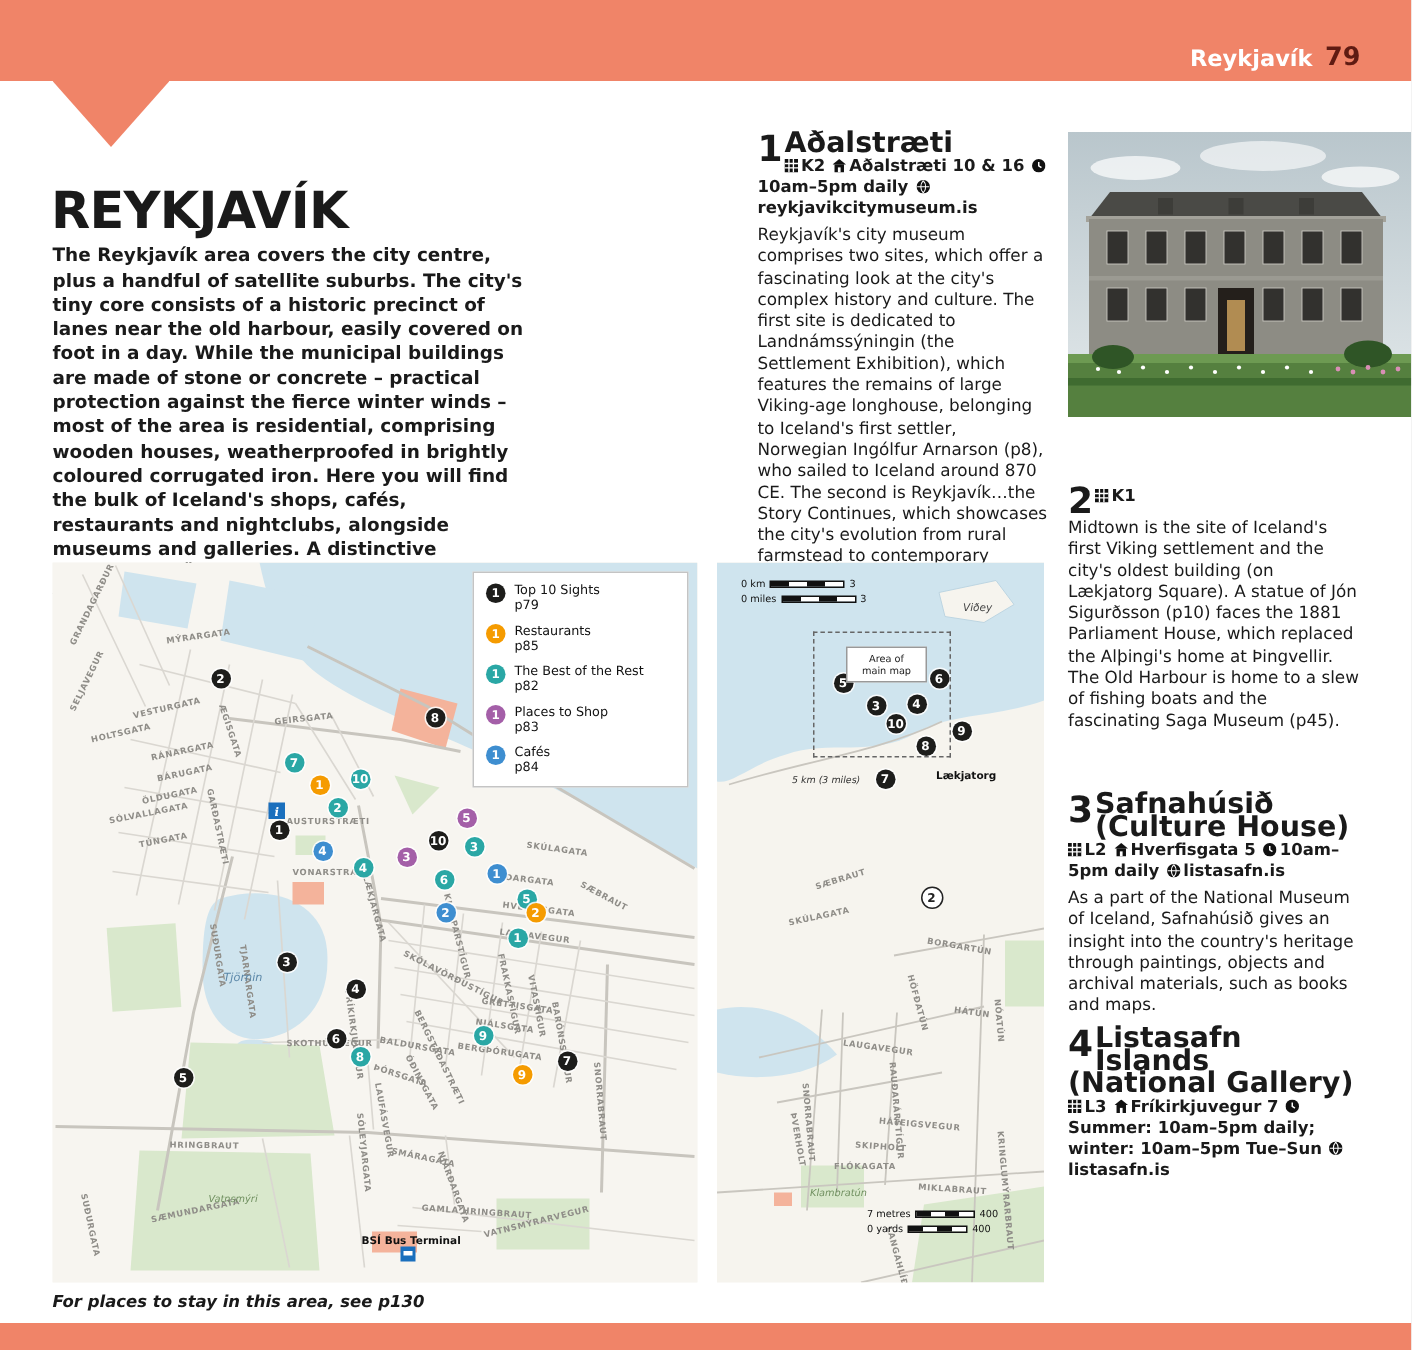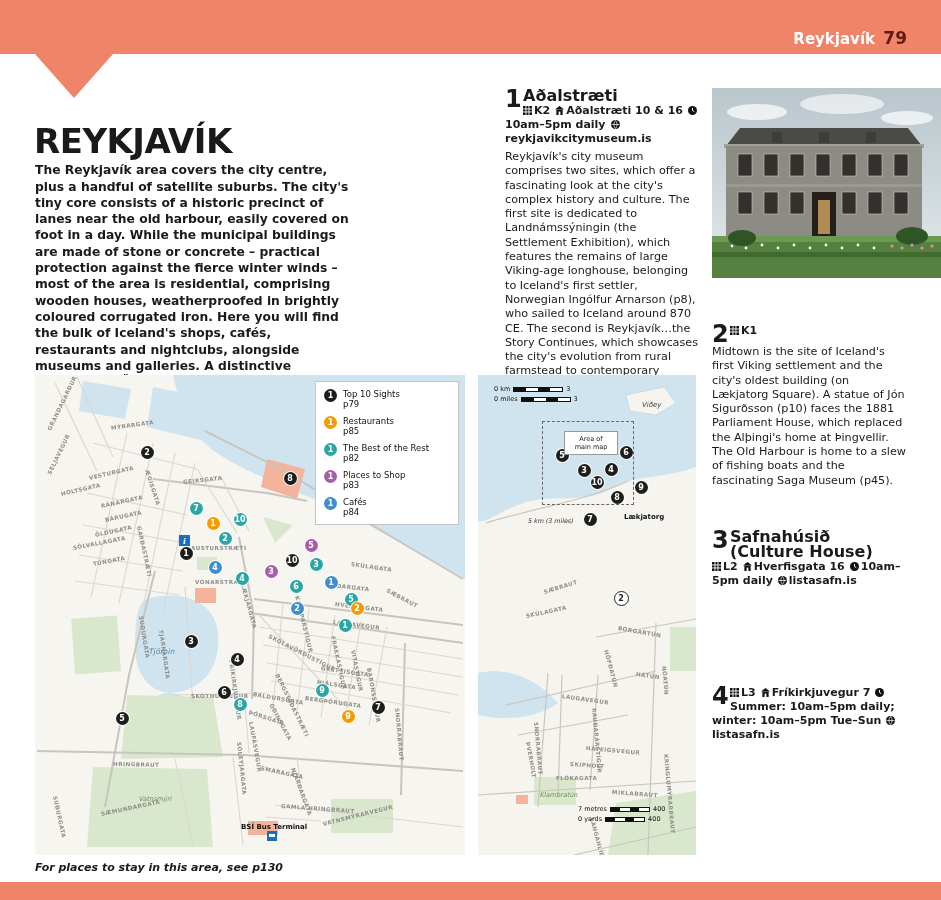--- a/index.html
+++ b/index.html
@@ -15,21 +15,21 @@
   .ftr{position:absolute;bottom:0;left:0;right:0;height:18px;background:#f08468;}
   .stay-note{position:absolute;left:35px;top:861px;font-size:11px;font-weight:bold;font-style:italic;}
 
   
   .big-title{position:absolute;left:34px;top:98px;font-size:34px;font-weight:bold;letter-spacing:-0.5px;}
   .intro{position:absolute;left:35px;top:150px;width:318px;font-size:12.3px;font-weight:bold;line-height:16.3px;}
 
   
   .entry{position:absolute;width:196px;}
   .entry .num{float:left;width:15px;font-size:24px;font-weight:bold;line-height:22px;margin-right:3px;}
-  .etitle{margin:0;font-size:16px;font-weight:bold;line-height:15px;white-space:pre-line;}
+  .etitle{margin:0;font-size:19px;font-weight:bold;line-height:15px;white-space:pre-line;}
   .einfo{font-size:11px;font-weight:bold;line-height:14px;margin-top:1px;}
   .einfo .seg{margin-right:5px;}
   .einfo svg{vertical-align:-1px;margin-right:2px;}
   .ebody{clear:left;margin:4px 0 0;font-size:11.2px;line-height:14.3px;}
   #entry-0{left:505px;top:88px;width:194px;}
   #entry-1{left:712px;top:323px;}
   #entry-2{left:712px;top:529px;}
   #entry-3{left:712px;top:685px;}
 
   
@@ -193,30 +193,33 @@
     <div class="num">3</div>
     <h3 class="etitle">Safnahúsið
 (Culture House)</h3>
     <div class="einfo"><span class="seg"><svg width="9" height="9" viewBox="0 0 10 10">
             <rect width="10" height="10" fill="#111"></rect>
             <path d="M3.3 0V10 M6.6 0V10 M0 3.3H10 M0 6.6H10" stroke="#fff" stroke-width="1"></path>
           </svg><b>L2</b></span><span class="seg"><svg width="9" height="9" viewBox="0 0 10 10">
             <path d="M5 0L10 4H0Z" fill="#111"></path>
             <rect x="1.5" y="4" width="7" height="6" fill="#111"></rect>
             <rect x="4" y="6.2" width="2" height="3.8" fill="#fff"></rect>
-          </svg><b>Hverfisgata 16</b></span><span class="seg"><svg width="9" height="9" viewBox="0 0 10 10">
+          </svg><b>Hverfisgata 5</b></span><span class="seg"><svg width="9" height="9" viewBox="0 0 10 10">
             <circle cx="5" cy="5" r="5" fill="#111"></circle>
             <path d="M5 2.2V5L7 6.4" stroke="#fff" stroke-width="1.1" fill="none"></path>
           </svg><b>10am–5pm daily</b></span><span class="seg"><svg width="9" height="9" viewBox="0 0 10 10">
             <circle cx="5" cy="5" r="5" fill="#111"></circle>
             <path d="M0.5 5h9 M5 0.5a6.5 6.5 0 010 9 M5 0.5a6.5 6.5 0 000 9" stroke="#fff" stroke-width="0.8" fill="none"></path>
           </svg><b>listasafn.is</b></span></div>
+    <p class="ebody">As a part of the National Museum of Iceland, Safnahúsið gives an insight into the country's heritage through paintings, objects and archival materials, such as books and maps.</p>
   </div>
   <div class="entry" id="entry-3">
     <div class="num">4</div>
+    <h3 class="etitle">Listasafn Íslands
+(National Gallery)</h3>
     <div class="einfo"><span class="seg"><svg width="9" height="9" viewBox="0 0 10 10">
             <rect width="10" height="10" fill="#111"></rect>
             <path d="M3.3 0V10 M6.6 0V10 M0 3.3H10 M0 6.6H10" stroke="#fff" stroke-width="1"></path>
           </svg><b>L3</b></span><span class="seg"><svg width="9" height="9" viewBox="0 0 10 10">
             <path d="M5 0L10 4H0Z" fill="#111"></path>
             <rect x="1.5" y="4" width="7" height="6" fill="#111"></rect>
             <rect x="4" y="6.2" width="2" height="3.8" fill="#fff"></rect>
           </svg><b>Fríkirkjuvegur 7</b></span><span class="seg"><svg width="9" height="9" viewBox="0 0 10 10">
             <circle cx="5" cy="5" r="5" fill="#111"></circle>
             <path d="M5 2.2V5L7 6.4" stroke="#fff" stroke-width="1.1" fill="none"></path>

